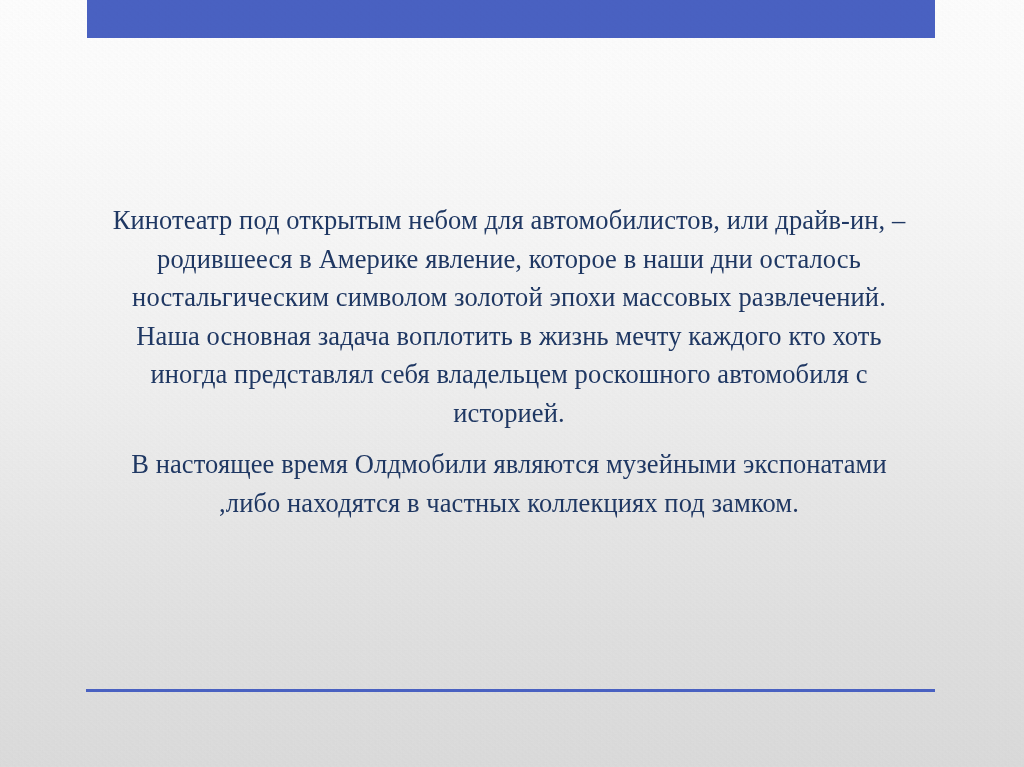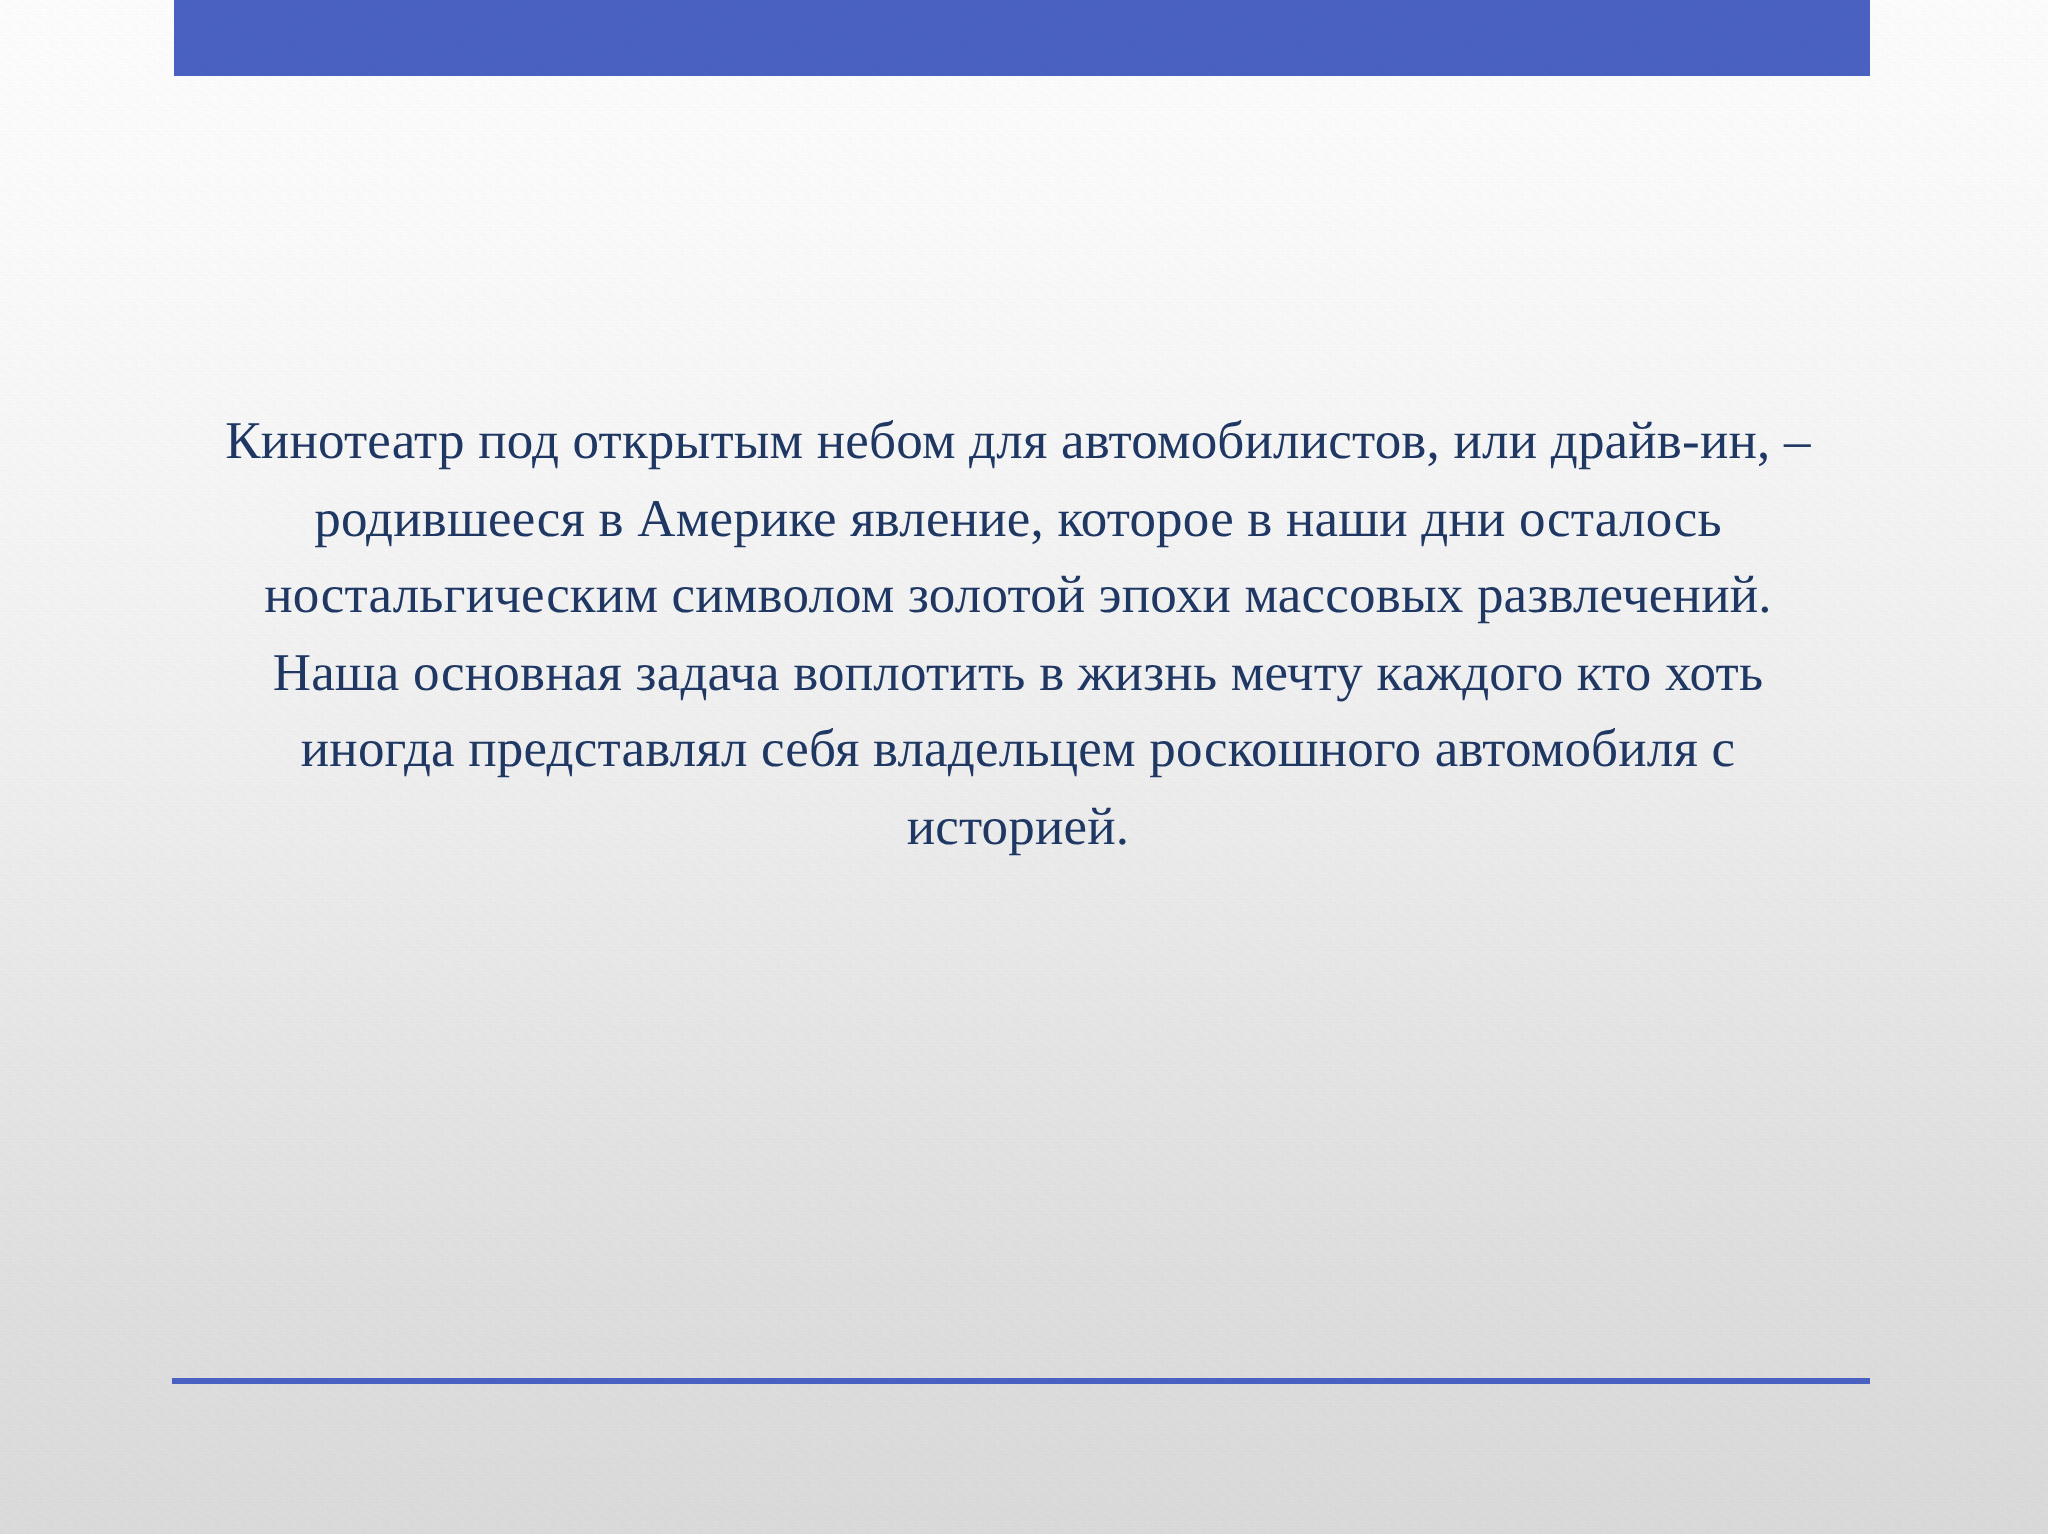--- a/index.html
+++ b/index.html
@@ -87,19 +87,20 @@
 </style>
 </head>
 <body>
 
 <div id="slide">
 
   <div id="top-band"></div>
 
   <div id="body-text">
     <p>Кинотеатр под открытым небом для автомобилистов, или драйв-ин, – родившееся в Америке явление, которое в наши дни осталось ностальгическим символом золотой эпохи массовых развлечений. Наша основная задача воплотить в жизнь мечту каждого кто хоть иногда представлял себя владельцем роскошного автомобиля с историей.</p>
+    <p>В настоящее время Олдмобили являются музейными экспонатами ,либо находятся в частных коллекциях под замком.</p>
   </div>
 
   <div id="bottom-rule"></div>
 
   <div id="grain"></div>
 
 </div>
 
 </body></html>

